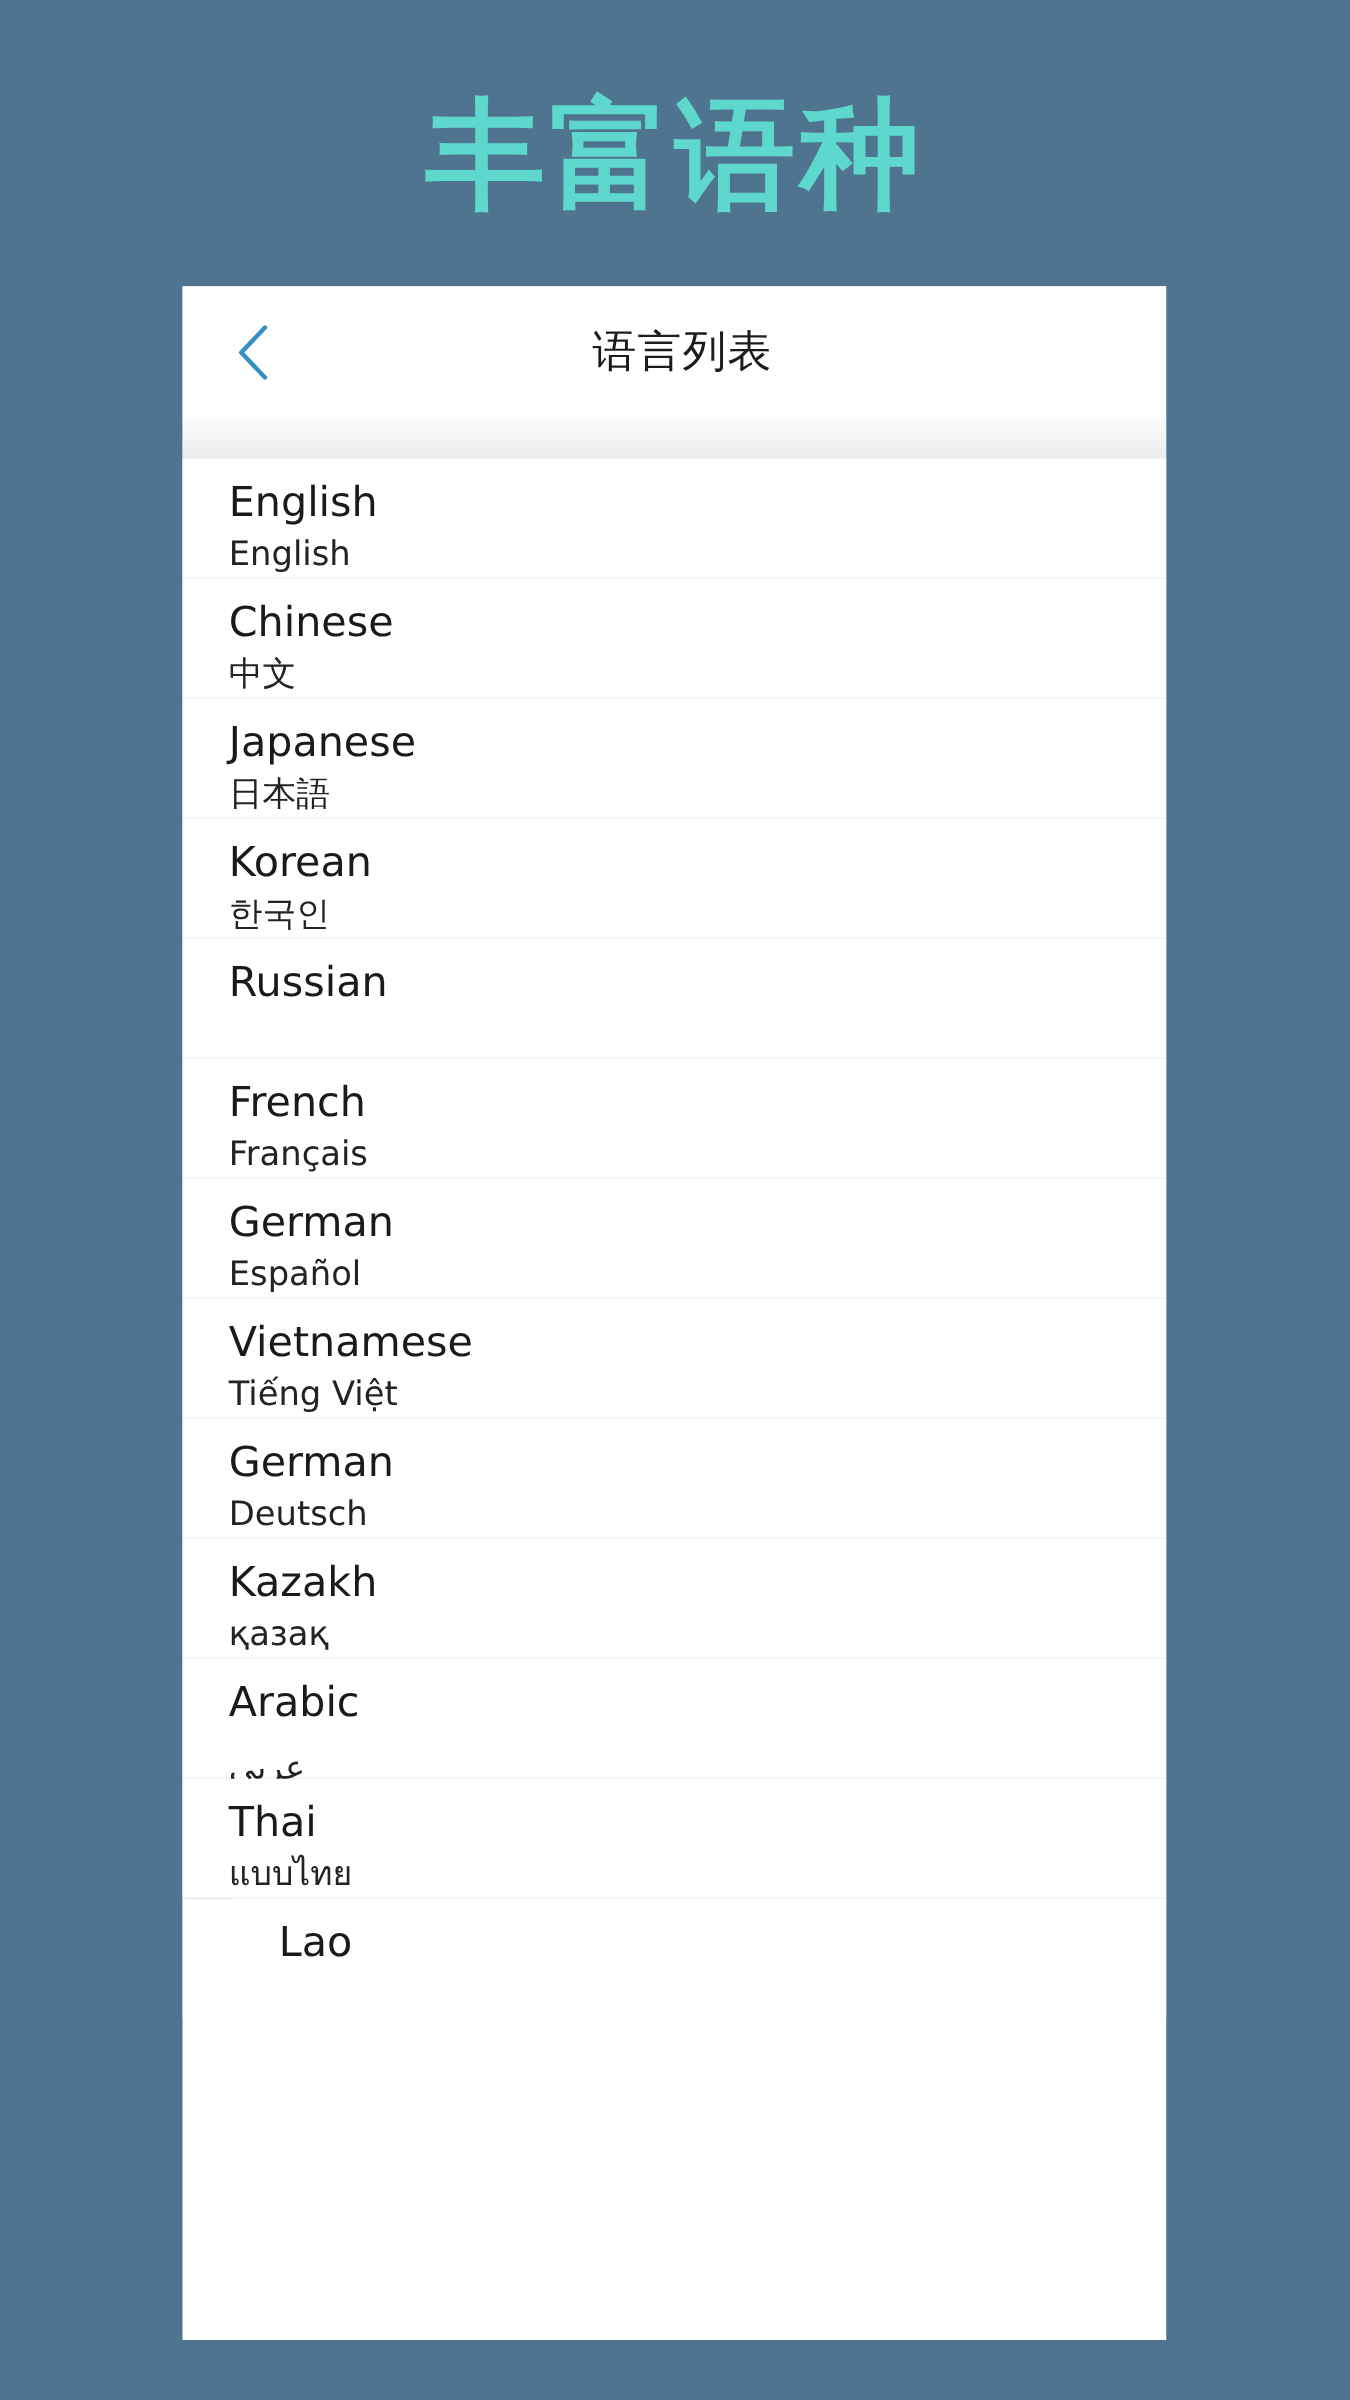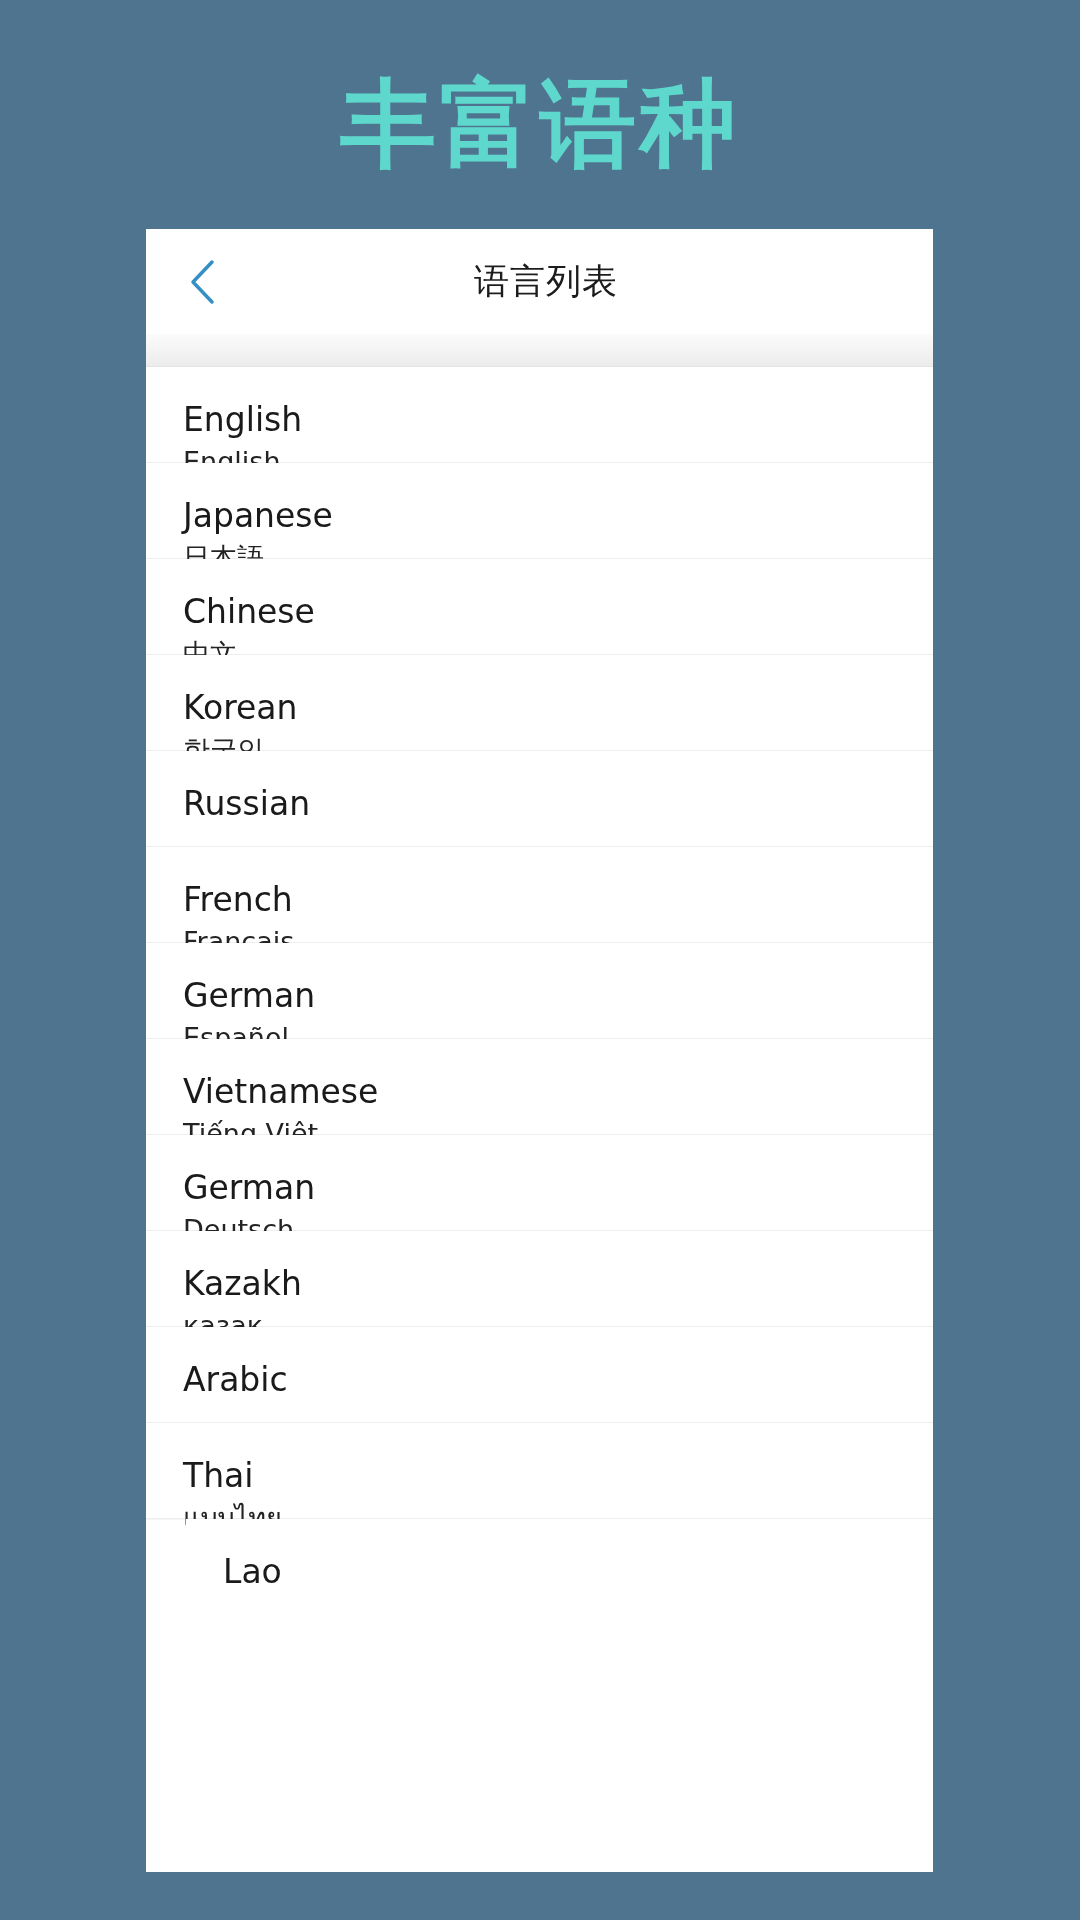--- a/index.html
+++ b/index.html
@@ -71,21 +71,21 @@
     border-bottom:1px solid #e4e4e4;
   }
 
   
   .lang-list{
     background:#ffffff;
   }
   .lang-row{
     position:relative;
     height:96px;
-    padding:32px 0 0 37px;
+    padding:14px 0 0 37px;
     background:#ffffff;
     border-bottom:1px solid #eeeeee;
     box-shadow:0 1px 0 rgba(0,0,0,0.04);
     cursor:pointer;
   }
   .lang-row:last-child{ border-bottom:none; box-shadow:none;margin-left:40px; }
   .lang-name{
     font-size:33px;
     line-height:42px;
     color:#1a1a1a;
@@ -124,26 +124,26 @@
 
     <div class="spacer-band"></div>
 
     <div class="lang-list">
 
     <div class="lang-row">
           <div class="lang-name">English</div>
           <div class="lang-native">English</div>
         </div>
         <div class="lang-row">
+          <div class="lang-name">Chinese</div>
+          <div class="lang-native">中文</div>
+        </div>
+        <div class="lang-row">
           <div class="lang-name">Japanese</div>
           <div class="lang-native">日本語</div>
-        </div>
-        <div class="lang-row">
-          <div class="lang-name">Chinese</div>
-          <div class="lang-native">中文</div>
         </div>
         <div class="lang-row">
           <div class="lang-name">Korean</div>
           <div class="lang-native">한국인</div>
         </div>
         <div class="lang-row">
           <div class="lang-name">Russian</div>
         </div>
         <div class="lang-row">
           <div class="lang-name">French</div>

